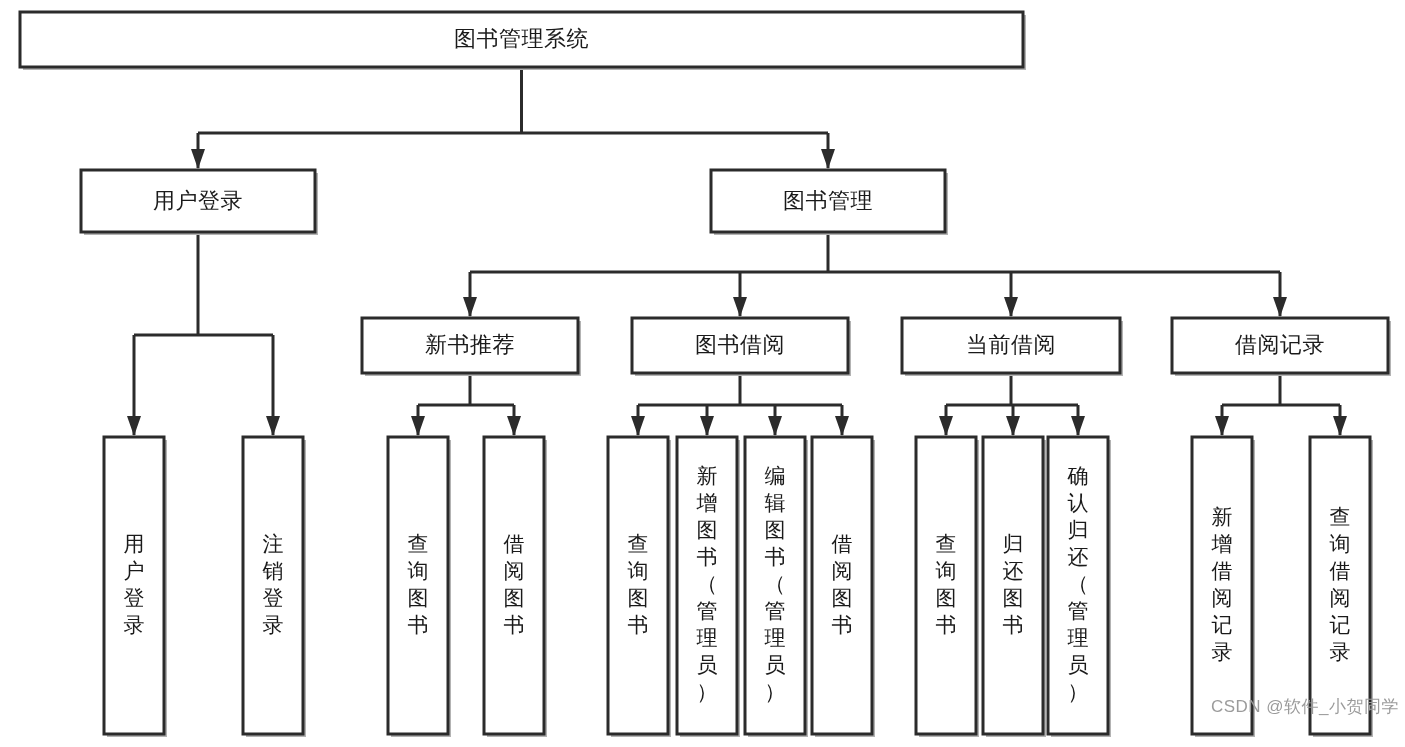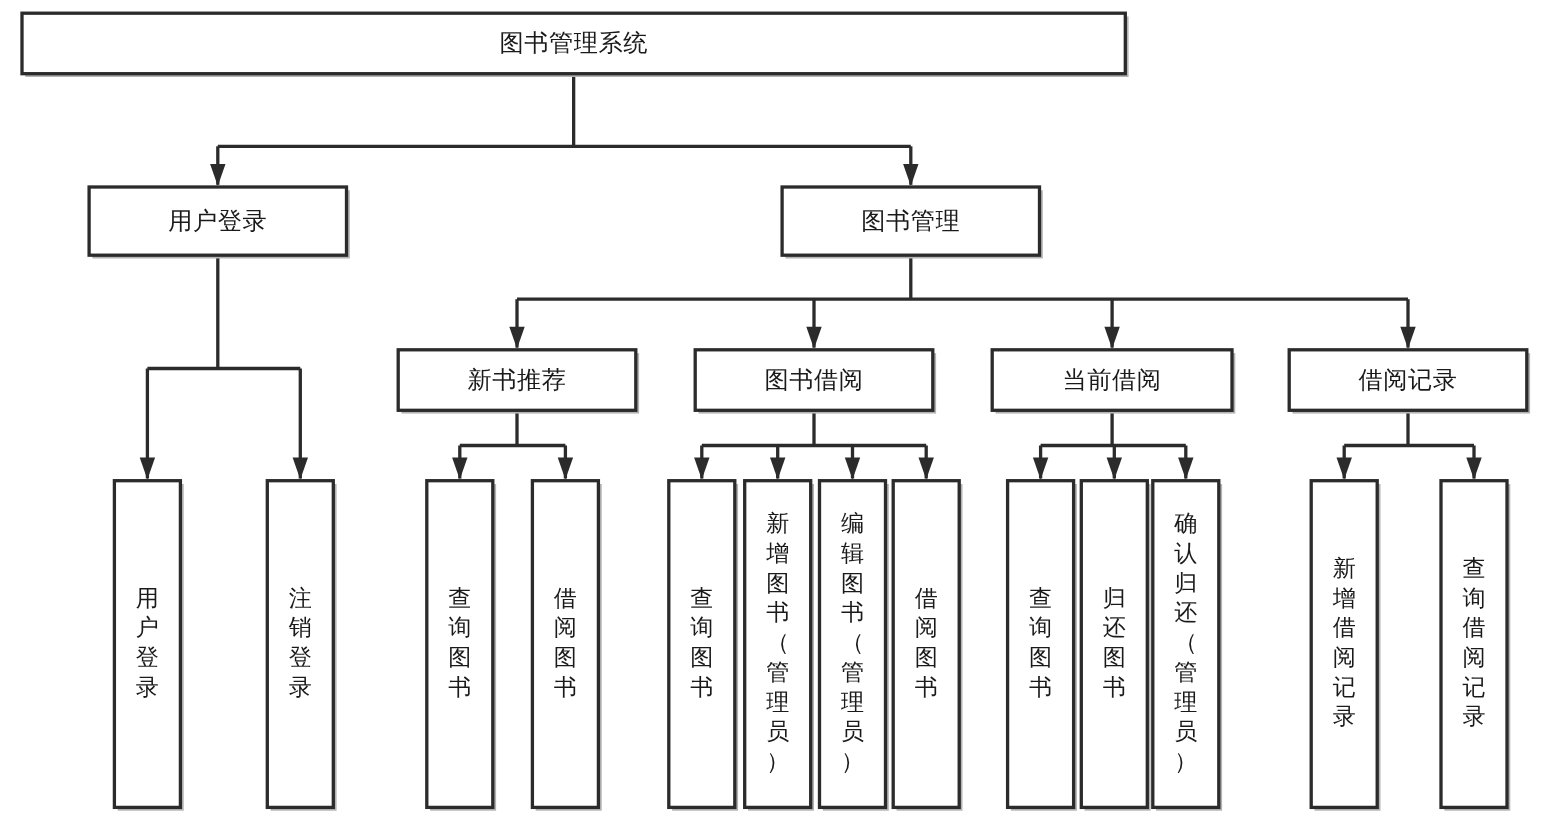--- a/index.html
+++ b/index.html
@@ -313,13 +313,14 @@
             <text x="1340" y="518" class="leaf-label-char">查</text>
             <text x="1340" y="545" class="leaf-label-char">询</text>
             <text x="1340" y="572" class="leaf-label-char">借</text>
             <text x="1340" y="599" class="leaf-label-char">阅</text>
             <text x="1340" y="626" class="leaf-label-char">记</text>
             <text x="1340" y="653" class="leaf-label-char">录</text>
           </g>
         </g>
       </g>
   </svg>
+  <div class="watermark">CSDN @软件_小贺同学</div>
 </div>
 
 </body></html>

